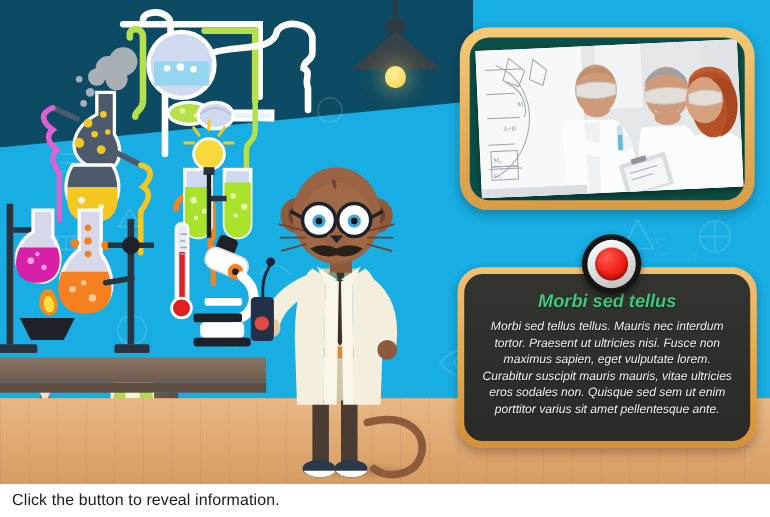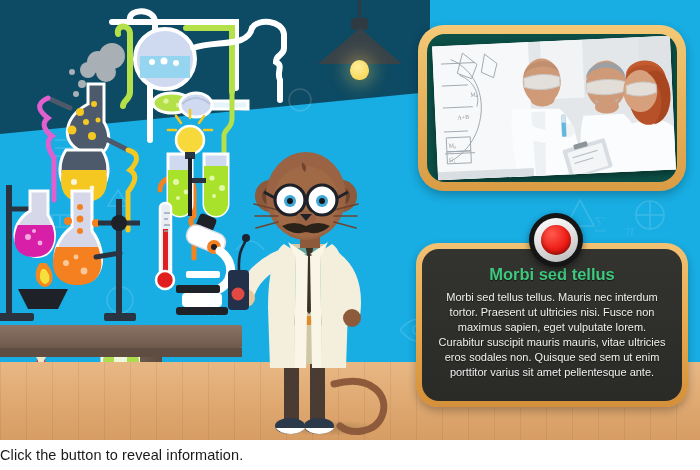--- a/index.html
+++ b/index.html
@@ -36,21 +36,21 @@
     position:absolute;left:272px;bottom:34px;width:110px;height:16px;border-radius:50%;
     background:radial-gradient(ellipse at center,rgba(0,0,0,.18),rgba(0,0,0,0) 70%);
   }
 
   
   .caption-bar{
     position:absolute;left:0;bottom:0;width:700px;height:30px;background:#ffffff;
     display:flex;align-items:center;
   }
   .caption-text{
-    font-size:14.5px;color:#1a1a1a;padding-left:0;letter-spacing:.1px;
+    font-size:14.5px;color:#1a1a1a;padding-left:11px;letter-spacing:.1px;
   }
 
   
   .bench-top{
     position:absolute;left:-8px;top:325px;width:250px;height:23px;
     background:linear-gradient(180deg,#8a7365 0%,#7a6456 60%,#6d594c 100%);
     border-radius:2px;
   }
   .bench-edge{
     position:absolute;left:-8px;top:348px;width:250px;height:9px;
@@ -118,21 +118,21 @@
     position:absolute;left:416px;top:243px;width:272px;height:164px;
     border-radius:22px;
     background:linear-gradient(180deg,#f2c173 0%,#e8a94a 50%,#d4903a 100%);
     padding:6px;box-sizing:border-box;
     box-shadow:0 4px 9px rgba(0,0,0,.25);
   }
   .info-inner{
     width:100%;height:100%;border-radius:17px;
     background:linear-gradient(180deg,#33332f 0%,#2a2a27 100%);
     box-sizing:border-box;padding:14px 14px 10px;
-    display:flex;flex-direction:column;align-items:center;
+    display:flex;flex-direction:column;align-items:center;font-style:italic;
   }
   .info-title{
     color:#3EC97E;font-size:16.5px;font-weight:bold;margin:2px 0 6px;
     text-shadow:0 1px 1px rgba(0,0,0,.6);text-align:center;
   }
   .info-body{
     color:#f0f0f0;font-size:11px;line-height:1.36;text-align:center;
     text-shadow:0 1px 1px rgba(0,0,0,.55);
   }
 

